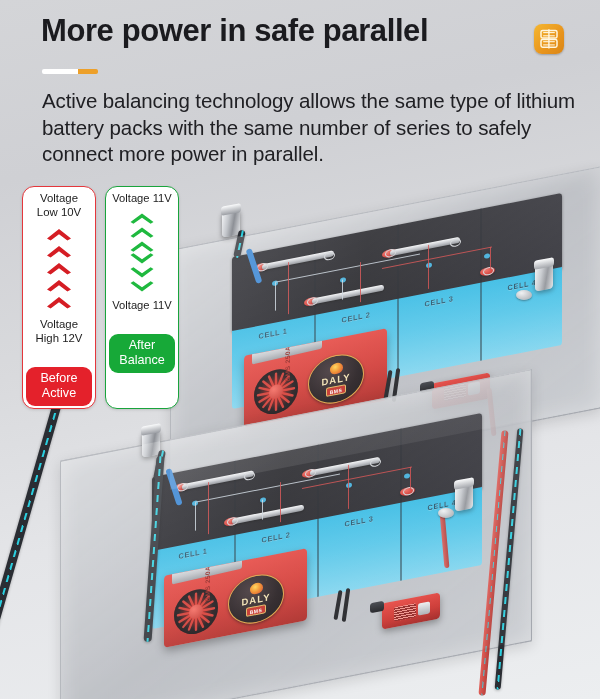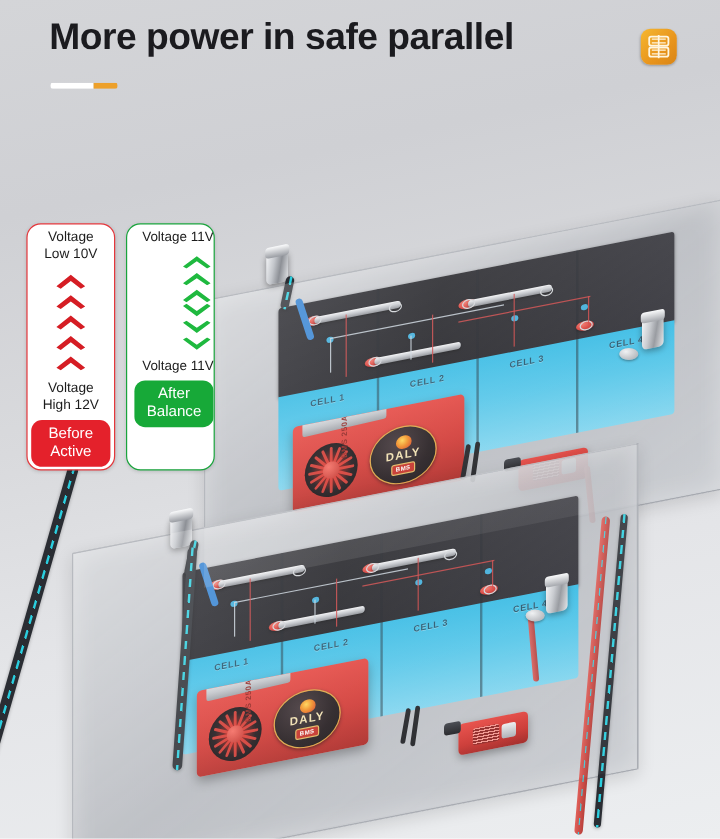--- a/index.html
+++ b/index.html
@@ -86,21 +86,21 @@
     border-radius: 12px;
     background: #ffffff;
     display: flex;
     flex-direction: column;
     align-items: center;
     padding-top: 5px;
     box-shadow: 0 1px 3px rgba(0,0,0,0.13);
     overflow: hidden;
   }
   .panel.before { border: 1.4px solid #e4373c; }
-  .panel.after  { border: 1.4px solid #19a43c; align-items: flex-end; }
+  .panel.after  { border: 1.4px solid #19a43c; }
 
   .panel-top-text, .panel-bottom-text {
     font-size: 11.4px;
     line-height: 13.5px;
     color: #1c1c1c;
     text-align: center;
     white-space: pre-line;
   }
   .panel.after .panel-top-text,
   .panel.after .panel-bottom-text { font-size: 11.2px; }
@@ -110,21 +110,21 @@
     flex-direction: column;
     align-items: center;
     gap: 1px;
     margin: 5px 0 5px 0;
   }
   .panel.before .chevrons { gap: 2px; margin: 7px 0 9px 0; }
 
   .chev { display: block; }
 
   .panel-badge {
-    margin-top: 5px;
+    margin-top: 22px;
     margin-bottom: 2px;
     width: 66px;
     border-radius: 9px;
     color: #ffffff;
     font-size: 12.6px;
     line-height: 15px;
     text-align: center;
     padding: 4px 0 5px 0;
     white-space: pre-line;
     font-weight: normal;
@@ -449,20 +449,21 @@
         <line x1="9.2" y1="20.9" x2="20.8" y2="20.9" stroke="#fff6e0" stroke-width="1.1"></line>
         <line x1="14.9" y1="5.2" x2="14.9" y2="24.6" stroke="#fff6e0" stroke-width="1.4"></line>
       </svg>
     </div>
 
     <div class="divider">
       <span class="seg-white"></span>
       <span class="seg-orange"></span>
     </div>
 
+    <div class="subtitle">Active balancing technology allows the same type of lithium battery packs with the same number of series to safely connect more power in parallel.</div>
   </div>
 
   <div class="scene">
 
     <div class="tray tray-top"></div>
 
     <div class="pack pack-top">
       <div class="pack-body">
         <div class="cell-top-face"></div>
         <div class="cell-front-face"></div>

